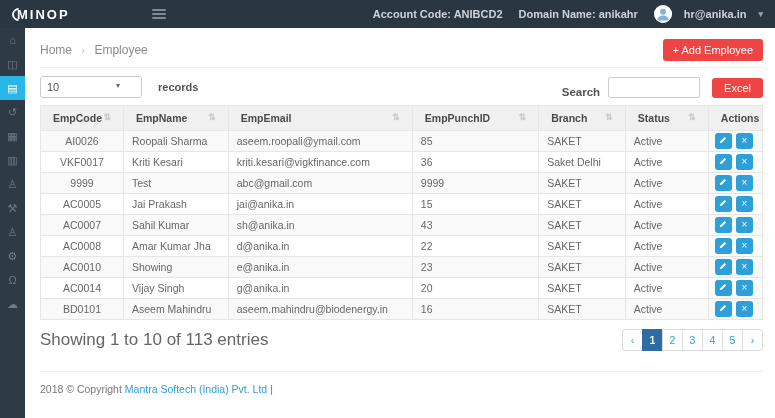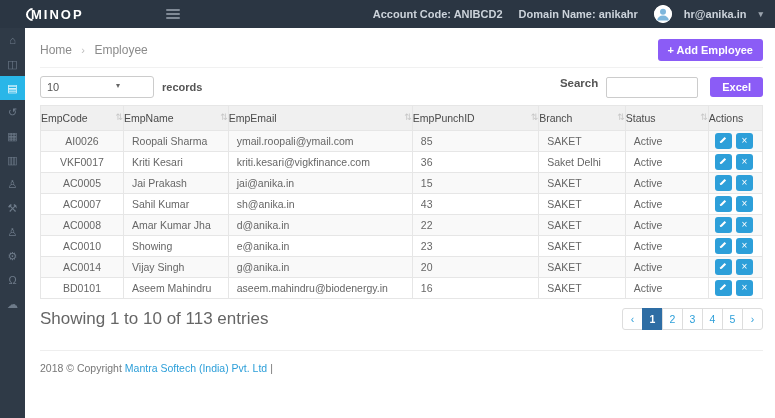--- a/index.html
+++ b/index.html
@@ -4,21 +4,21 @@
 <style>
   * { box-sizing: border-box; margin: 0; padding: 0; }
   html,body { width: 775px; height: 418px; overflow: hidden; background: #fff;
     font-family: "Liberation Sans", sans-serif; }
 
   
   .topbar { position: absolute; top:0; left:0; width:775px; height:28px;
     background:#2b3643; display:flex; align-items:center; padding:0 12px;
     color:#ccd3db; font-size:11px; z-index:5; }
   .logo { display:flex; align-items:center; color:#fff; font-size:13px;
-    font-weight:bold; letter-spacing:2px;margin-left:14px; }
+    font-weight:bold; letter-spacing:2px; }
   .logo-arc { width:13px; height:13px; border:2px solid #fff; border-radius:50%;
     border-right-color:transparent; border-bottom-color:transparent;
     transform:rotate(-45deg); margin-right:-8px; }
   .hamburger { margin-left:78px; display:flex; flex-direction:column; gap:2px;
     cursor:pointer; padding:4px; }
   .hamburger span { width:14px; height:2px; background:#808a96; border-radius:1px; }
   .topbar-right { margin-left:auto; display:flex; align-items:center; gap:16px;
     font-weight:bold; }
   .user-menu { display:flex; align-items:center; gap:12px; cursor:pointer; }
   .avatar { width:18px; height:18px; border-radius:50%; overflow:hidden;
@@ -39,45 +39,45 @@
 
   
   .content { position:absolute; top:28px; left:25px; width:750px; height:390px;
     background:#fff; padding:0 12px 0 15px; }
 
   .breadcrumb-row { display:flex; align-items:center; justify-content:space-between;
     padding:11px 0 6px; border-bottom:1px solid #f1f1f1; }
   .breadcrumb { font-size:12px; color:#8b8b8b; }
   .breadcrumb a { color:#8b8b8b; text-decoration:none; cursor:pointer; }
   .breadcrumb .sep { color:#bcbcbc; padding:0 6px; font-size:11px; }
-  .btn-blue { background:#8b5cf6; color:#fff; border:none; border-radius:3px;
-    font-family:"Liberation Sans",sans-serif; font-weight:bold; cursor:pointer; }
+  .btn-blue { background:#ef4444; color:#fff; border:none; border-radius:3px;
+    font-family:"Liberation Sans",sans-serif; font-weight:normal; cursor:pointer; }
   .add-btn { font-size:11px; padding:5px 10px; }
 
   .controls-row { display:flex; align-items:center; padding:8px 0 7px; }
   .select-wrap { position:relative; display:inline-block; }
-  .records-select { appearance:none; -webkit-appearance:none; width:114px; height:22px;
+  .records-select { appearance:none; -webkit-appearance:none; width:102px; height:22px;
     border:1px solid #ccc; border-radius:3px; font-size:11px; color:#555;
     padding:0 6px; background:#fff; }
   .select-wrap .sel-caret { position:absolute; left:76px; top:5px; font-size:8px;
     color:#666; pointer-events:none; }
-  .records-label { font-size:11px; color:#555; margin-left:8px; font-weight:bold; }
-  .controls-right { margin-left:auto; display:flex; align-items:flex-start; gap:8px; }
+  .records-label { font-size:11px; color:#555; margin-left:16px; font-weight:bold; }
+  .controls-right { margin-left:auto; display:flex; align-items:flex-end; gap:8px; }
   .search-label { font-size:11.5px; color:#555; font-weight:bold; }
   .search-input { width:92px; height:21px; border:1px solid #ccc; border-radius:2px;
     padding:0 5px; font-size:11px; }
   .excel-btn { font-size:11px; padding:4px 12px; margin-left:4px; }
 
   
   table { width:100%; border-collapse:collapse; font-size:10.5px; color:#666;
     table-layout:fixed; }
   th, td { border:1px solid #e6e6e6; padding:4px 8px; text-align:left;
     overflow:hidden; white-space:nowrap; }
-  th { background:#f0f0f0; color:#4a4a4a; font-weight:normal; font-size:10.5px;
-    padding:6px 0; cursor:pointer; }
+  th { background:#f0f0f0; color:#4a4a4a; font-weight:bold; font-size:10.5px;
+    padding:6px 12px; cursor:pointer; }
   th .sort { float:right; color:#c6c6c6; font-size:9px; }
   tbody tr:nth-child(odd) { background:#f9f9f9; }
   td.c-center { text-align:center; }
   td.actions { text-align:left; padding:2px 6px; }
   .act-btn { width:17px; height:16px; background:#2d9fd9; border:none;
     border-radius:3px; color:#fff; cursor:pointer; margin-right:4px;
     font-size:10px; line-height:1; vertical-align:middle; padding:0; }
 
   
   .table-footer { display:flex; align-items:center; justify-content:space-between;
@@ -207,34 +207,45 @@
           <th><span>EmpPunchID</span><span class="sort">⇅</span></th>
           <th><span>Branch</span><span class="sort">⇅</span></th>
           <th><span>Status</span><span class="sort">⇅</span></th>
           <th><span>Actions</span></th>
         </tr>
       </thead>
     <tbody>
         <tr>
           <td class="c-center">AI0026</td>
           <td>Roopali Sharma</td>
-          <td>ymail.roopali@ymail.com</td>
+          <td>aseem.roopali@ymail.com</td>
           <td>85</td>
           <td>SAKET</td>
           <td>Active</td>
           <td class="actions"><button class="act-btn"><svg width="8" height="8" viewBox="0 0 16 16">
                 <path d="M11.2 1.8l3 3L5.6 13.4l-3.8.8.8-3.8z" fill="#fff"></path>
               </svg></button><button class="act-btn"><span>×</span></button></td>
         </tr>
         <tr>
           <td class="c-center">VKF0017</td>
           <td>Kriti Kesari</td>
           <td>kriti.kesari@vigkfinance.com</td>
           <td>36</td>
           <td>Saket Delhi</td>
+          <td>Active</td>
+          <td class="actions"><button class="act-btn"><svg width="8" height="8" viewBox="0 0 16 16">
+                <path d="M11.2 1.8l3 3L5.6 13.4l-3.8.8.8-3.8z" fill="#fff"></path>
+              </svg></button><button class="act-btn"><span>×</span></button></td>
+        </tr>
+        <tr>
+          <td class="c-center">9999</td>
+          <td>Test</td>
+          <td>abc@gmail.com</td>
+          <td>9999</td>
+          <td>SAKET</td>
           <td>Active</td>
           <td class="actions"><button class="act-btn"><svg width="8" height="8" viewBox="0 0 16 16">
                 <path d="M11.2 1.8l3 3L5.6 13.4l-3.8.8.8-3.8z" fill="#fff"></path>
               </svg></button><button class="act-btn"><span>×</span></button></td>
         </tr>
         <tr>
           <td class="c-center">AC0005</td>
           <td>Jai Prakash</td>
           <td>jai@anika.in</td>
           <td>15</td>

